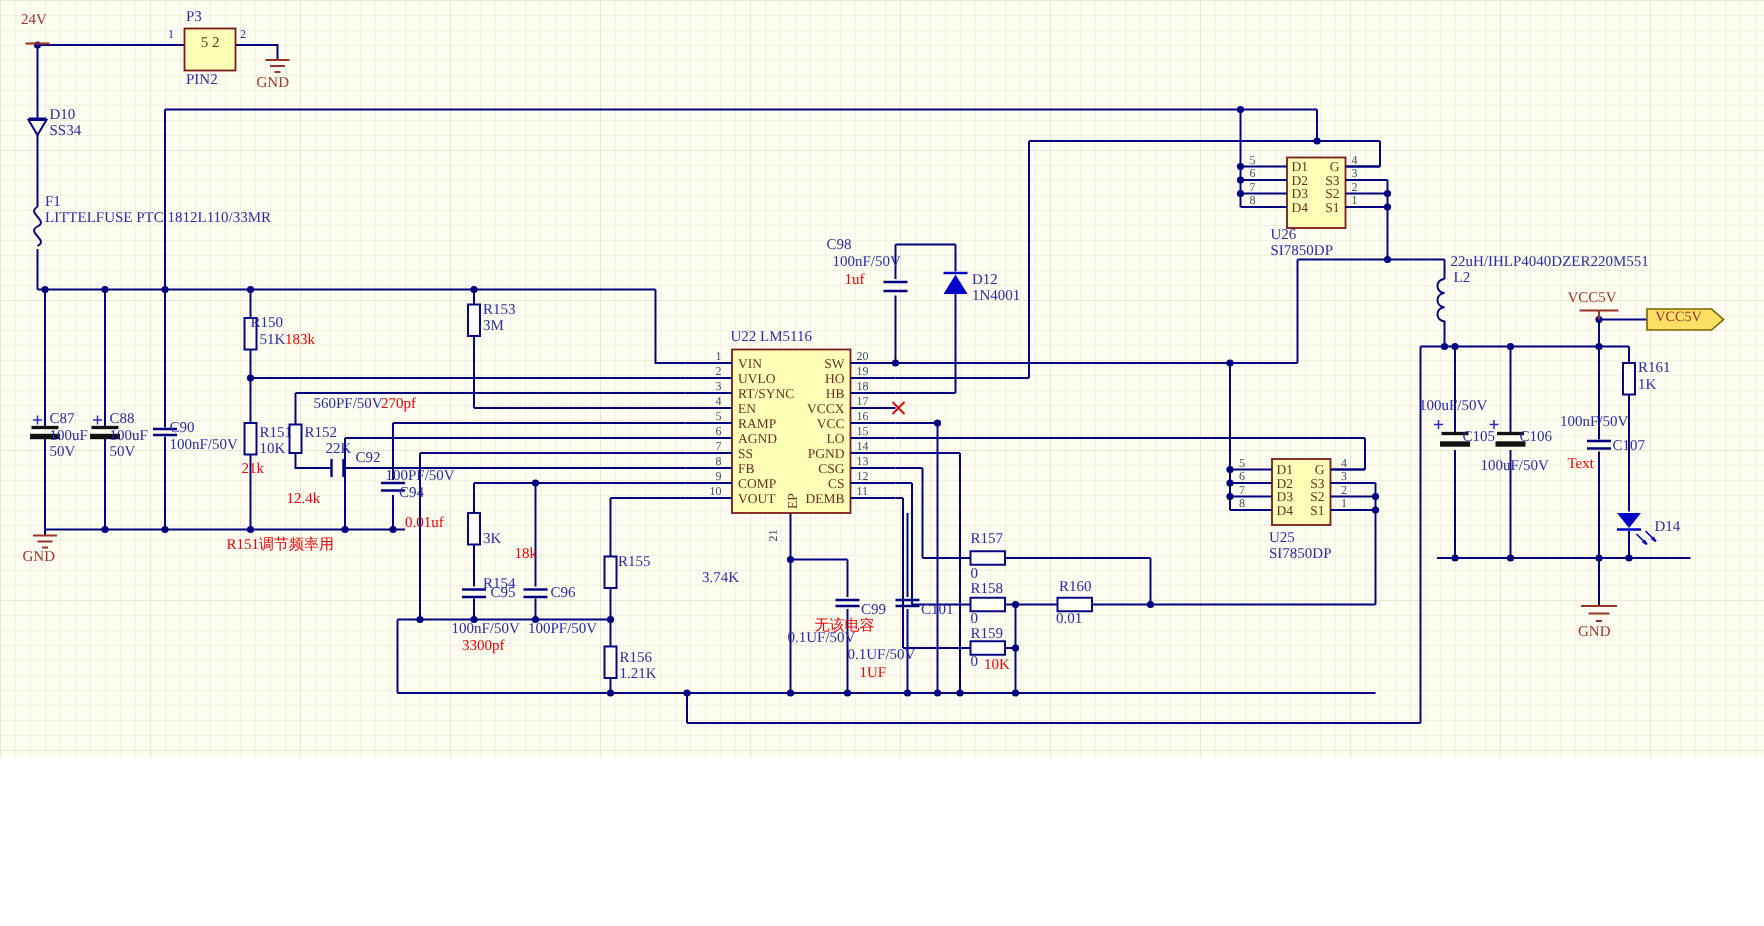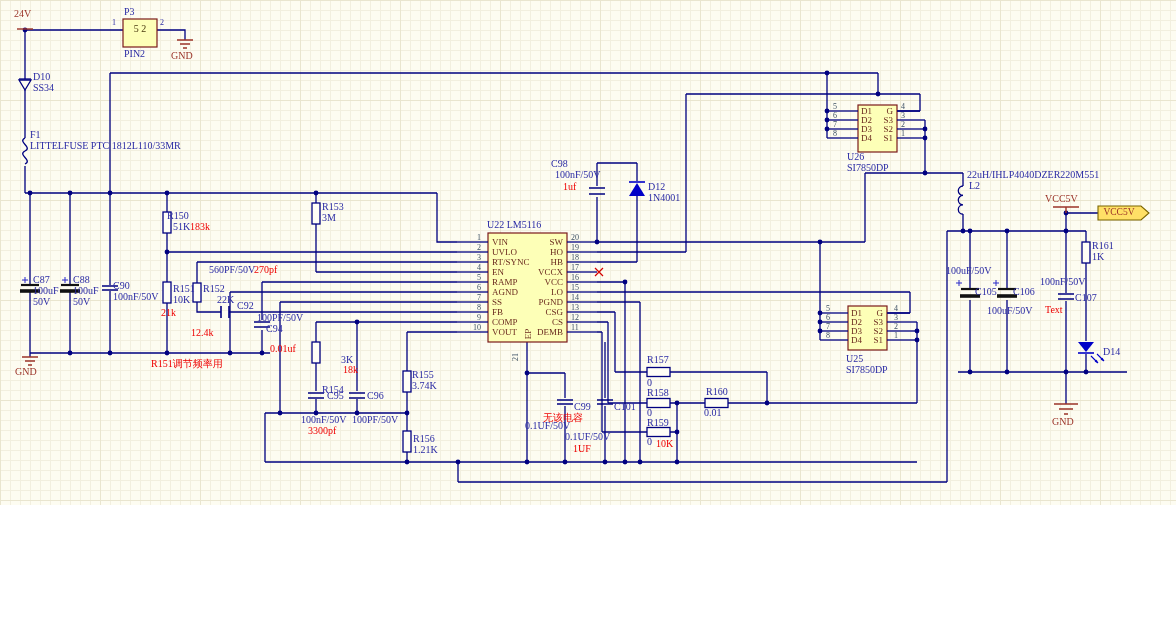--- a/index.html
+++ b/index.html
@@ -404,29 +404,29 @@
   <div class="lbl lr" style="left:254px;top:265px;">270pf</div>
   <div class="lbl lb" style="left:237px;top:301px;">C92</div>
   <div class="lbl lr" style="left:151px;top:359px;">R151调节频率用</div>
 
   <div class="lbl lb" style="left:322px;top:202px;">R153</div>
   <div class="lbl lb" style="left:322px;top:213px;">3M</div>
   <div class="lbl lb" style="left:257px;top:313px;">100PF/50V</div>
   <div class="lbl lb" style="left:266px;top:324px;">C94</div>
   <div class="lbl lr" style="left:270px;top:344px;">0.01uf</div>
   <div class="lbl lb" style="left:322px;top:344px;margin-top:41px;">R154</div>
-  <div class="lbl lb" style="left:322px;top:355px;padding-left:19px;">3K</div>
+  <div class="lbl lb" style="left:322px;top:355px;">3K</div>
   <div class="lbl lr" style="left:321px;top:365px;margin-left:22px;">18k</div>
   <div class="lbl lb" style="left:327px;top:391px;">C95</div>
   <div class="lbl lb" style="left:301px;top:415px;">100nF/50V</div>
   <div class="lbl lr" style="left:308px;top:426px;">3300pf</div>
   <div class="lbl lb" style="left:367px;top:391px;">C96</div>
   <div class="lbl lb" style="left:352px;top:415px;">100PF/50V</div>
   <div class="lbl lb" style="left:412px;top:370px;">R155</div>
-  <div class="lbl lb" style="left:412px;top:381px;">3.74K</div>
+  <div class="lbl lb" style="left:432px;top:381px;padding-left:36px;">3.74K</div>
   <div class="lbl lb" style="left:413px;top:410px;margin-top:24px;">R156</div>
   <div class="lbl lb" style="left:413px;top:445px;">1.21K</div>
 
   <div class="lbl lb" style="left:487px;top:220px;">U22 LM5116</div>
   <div class="lbl lb" style="left:551px;top:159px;">C98</div>
   <div class="lbl lb" style="left:555px;top:170px;">100nF/50V</div>
   <div class="lbl lr" style="left:563px;top:182px;">1uf</div>
   <div class="lbl lb" style="left:648px;top:182px;">D12</div>
   <div class="lbl lb" style="left:648px;top:193px;">1N4001</div>
 

